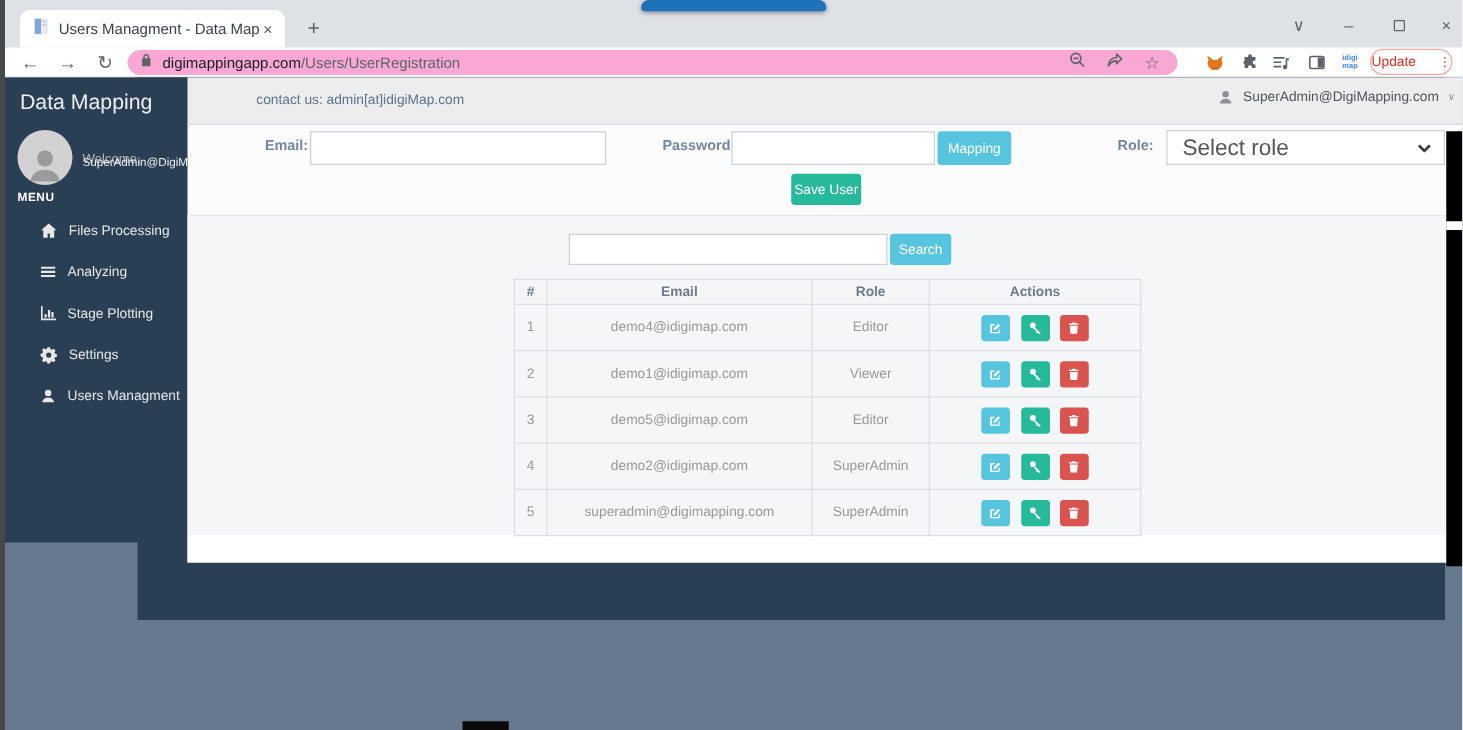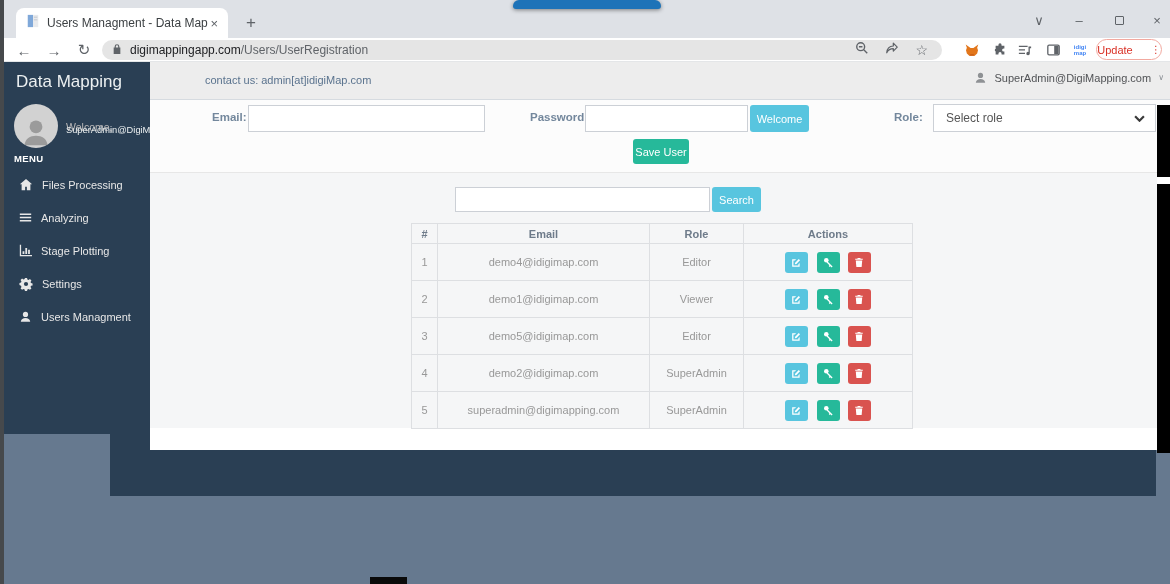--- a/index.html
+++ b/index.html
@@ -16,21 +16,21 @@
   .tab-close { font-size:13px; color:#5F6368; padding:0 2px; cursor:default; }
   .newtab { position:absolute; left:238px; top:10px; width:26px; height:26px; font-size:17px; color:#5F6368;
             display:flex; align-items:center; justify-content:center; }
   .wctl { position:absolute; top:8px; height:24px; width:34px; display:flex; align-items:center; justify-content:center;
           color:#5F6368; font-size:13px; }
   .maxbox { width:9px; height:9px; border:1.3px solid #5F6368; border-radius:1px; display:inline-block; }
 
   .toolbar { position:absolute; left:0; top:38px; width:1170px; height:24px; background:#FFF; border-bottom:1px solid #E4E6E8; }
   .navbtn { position:absolute; top:1px; height:22px; width:24px; display:flex; align-items:center; justify-content:center;
             color:#5F6368; font-size:15px; }
-  .omnibox { position:absolute; left:102px; top:2px; width:840px; height:20px; background:#e5e5e5; border-radius:11px;
+  .omnibox { position:absolute; left:102px; top:2px; width:840px; height:20px; background:#f9a8d4; border-radius:11px;
              display:flex; align-items:center; padding:0 10px; }
   .url { font-size:12px; margin-left:8px; white-space:nowrap; }
   .url .domain { color:#202124; }
   .url .path { color:#5F6368; }
   .box-icons { position:absolute; right:14px; top:0; height:20px; display:flex; align-items:center; gap:16px; }
   .ext { position:absolute; top:2px; height:20px; display:flex; align-items:center; justify-content:center; }
   .badge { font-size:6px; line-height:6px; color:#4285F4; font-weight:bold; text-align:center; }
   .update-pill { position:absolute; left:1096px; top:1px; width:66px; height:21px; border:1px solid #F2A9A0;
                  border-radius:11px; background:#FFF; display:flex; align-items:center; justify-content:center; gap:18px; }
   .update-pill .u-txt { font-size:11px; color:#D93025; }
@@ -42,41 +42,41 @@
   .left-border { position:absolute; left:0; top:0; width:4px; height:584px; background:#46494C; }
 
   .sidebar { position:absolute; left:4px; top:62px; width:146px; height:372px; background:#2A3F54; color:#E7E7E7; }
   .brand { position:absolute; left:12px; top:10px; font-size:17px; font-weight:500; color:#ECF0F1; }
   .avatar { position:absolute; left:10px; top:42px; width:44px; height:44px; border-radius:50%; background:#D2D2D2;
             display:flex; align-items:flex-end; justify-content:center; overflow:hidden; }
   .welcome { position:absolute; left:62px; top:47px; font-size:10.5px; color:#BAB8B8;margin-top:12px; }
   .side-email { position:absolute; left:62px; top:63px; font-size:9.3px; color:#ECF0F1; }
   .menu-label { position:absolute; left:10px; top:91px; font-size:9.5px; font-weight:bold; color:#FFFFFF; letter-spacing:.4px; }
   .menu { position:absolute; left:0; top:106px; width:146px; }
-  .menu-item { height:33px; display:flex; align-items:center; padding-left:15px; gap:9px; font-size:11px; color:#E7E7E7; }
+  .menu-item { height:33px; display:flex; align-items:center; padding-left:28px; gap:9px; font-size:11px; color:#E7E7E7; }
   .menu-item svg { flex:0 0 auto; }
 
   .topbar { position:absolute; left:150px; top:62px; width:1020px; height:38px; background:#EDEDED; border-bottom:1px solid #D6DBE0; }
   .contact { position:absolute; left:55px; top:12px; font-size:11px; color:#5A738E; }
   .account { position:absolute; right:6px; top:9px; display:flex; align-items:center; gap:7px; font-size:11px; color:#515356; }
   .acc-chev { font-size:8px; color:#8A8F94; }
 
   .content { position:absolute; left:150px; top:100px; width:1020px; height:350px; background:#FCFCFC; }
   .content-mid { position:absolute; left:0; top:72px; width:1007px; height:256px; background:#F5F6F7; border-top:1px solid #E7E7E7; }
   .content-low { position:absolute; left:0; top:328px; width:1007px; height:22px; background:#FFFFFF; }
 
   .lbl { position:absolute; font-size:11.5px; font-weight:bold; color:#73879C; }
   .inp { position:absolute; height:27px; border:1px solid #CCD0D6; background:#FFF; font-size:12px; padding:0 8px;
          font-family:"Liberation Sans", sans-serif; color:#333; }
   .btn { position:absolute; border:none; border-radius:3px; color:#FFF; font-size:11px; font-family:"Liberation Sans", sans-serif;
          display:flex; align-items:center; justify-content:center; }
   .btn-cyan { background:#58C5DF; }
   .btn-teal { background:#26B99A; }
   .select-box { position:absolute; left:783px; top:4px; width:223px; height:28px; background:#FFF; border:1px solid #CCD0D6;
-                display:flex; align-items:center; justify-content:space-between; padding:0 10px 0 12px; font-size:12px; color:#555; }
+                display:flex; align-items:center; justify-content:space-between; padding:0 10px 0 12px; font-size:18px; color:#555; }
 
   table.users { position:absolute; left:261px; top:123px; width:501px; border-collapse:collapse; table-layout:fixed; }
   table.users th, table.users td { border:1px solid #DDDFE2; text-align:center; font-size:11px; }
   table.users th { height:20px; color:#6E7B8A; font-weight:bold; }
   table.users td { height:37px; color:#989898; }
   .act-btn { display:inline-flex; align-items:center; justify-content:center; width:23px; height:21px; border:none;
              border-radius:3px; margin:0 2.5px; vertical-align:middle; }
 
   .black-strip { position:absolute; left:1157px; top:105px; width:13px; height:348px; background:#000; }
   .strip-gap { position:absolute; left:1157px; top:177px; width:13px; height:7px; background:#FFF; }
@@ -233,21 +233,21 @@
   </div>
 
   <div class="content">
     <div class="content-mid"></div>
     <div class="content-low"></div>
 
     <span class="lbl" style="left:62px;top:11px;">Email:</span>
     <input class="inp" style="left: 98px; top: 5px; width: 237px;" value="">
     <span class="lbl" style="left:380px;top:11px;">Password:</span>
     <input class="inp" style="left: 435px; top: 5px; width: 163px;" value="">
-    <button class="btn btn-cyan" style="left:600px;top:5px;width:59px;height:27px;">Welcome</button>
+    <button class="btn btn-cyan" style="left:600px;top:5px;width:59px;height:27px;">Mapping</button>
     <span class="lbl" style="left:744px;top:11px;">Role:</span>
     <div class="select-box">
       <span>Select role</span>
       <svg width="11" height="7" viewBox="0 0 10 6">
           <path d="M1 1l4 4 4-4" stroke="#3A3A3A" stroke-width="2" fill="none"></path>
         </svg>
     </div>
     <button class="btn btn-teal" style="left:483px;top:39px;width:56px;height:25px;">Save User</button>
 
     <input class="inp" style="left: 305px; top: 87px; width: 255px; height: 25px;" value="">

